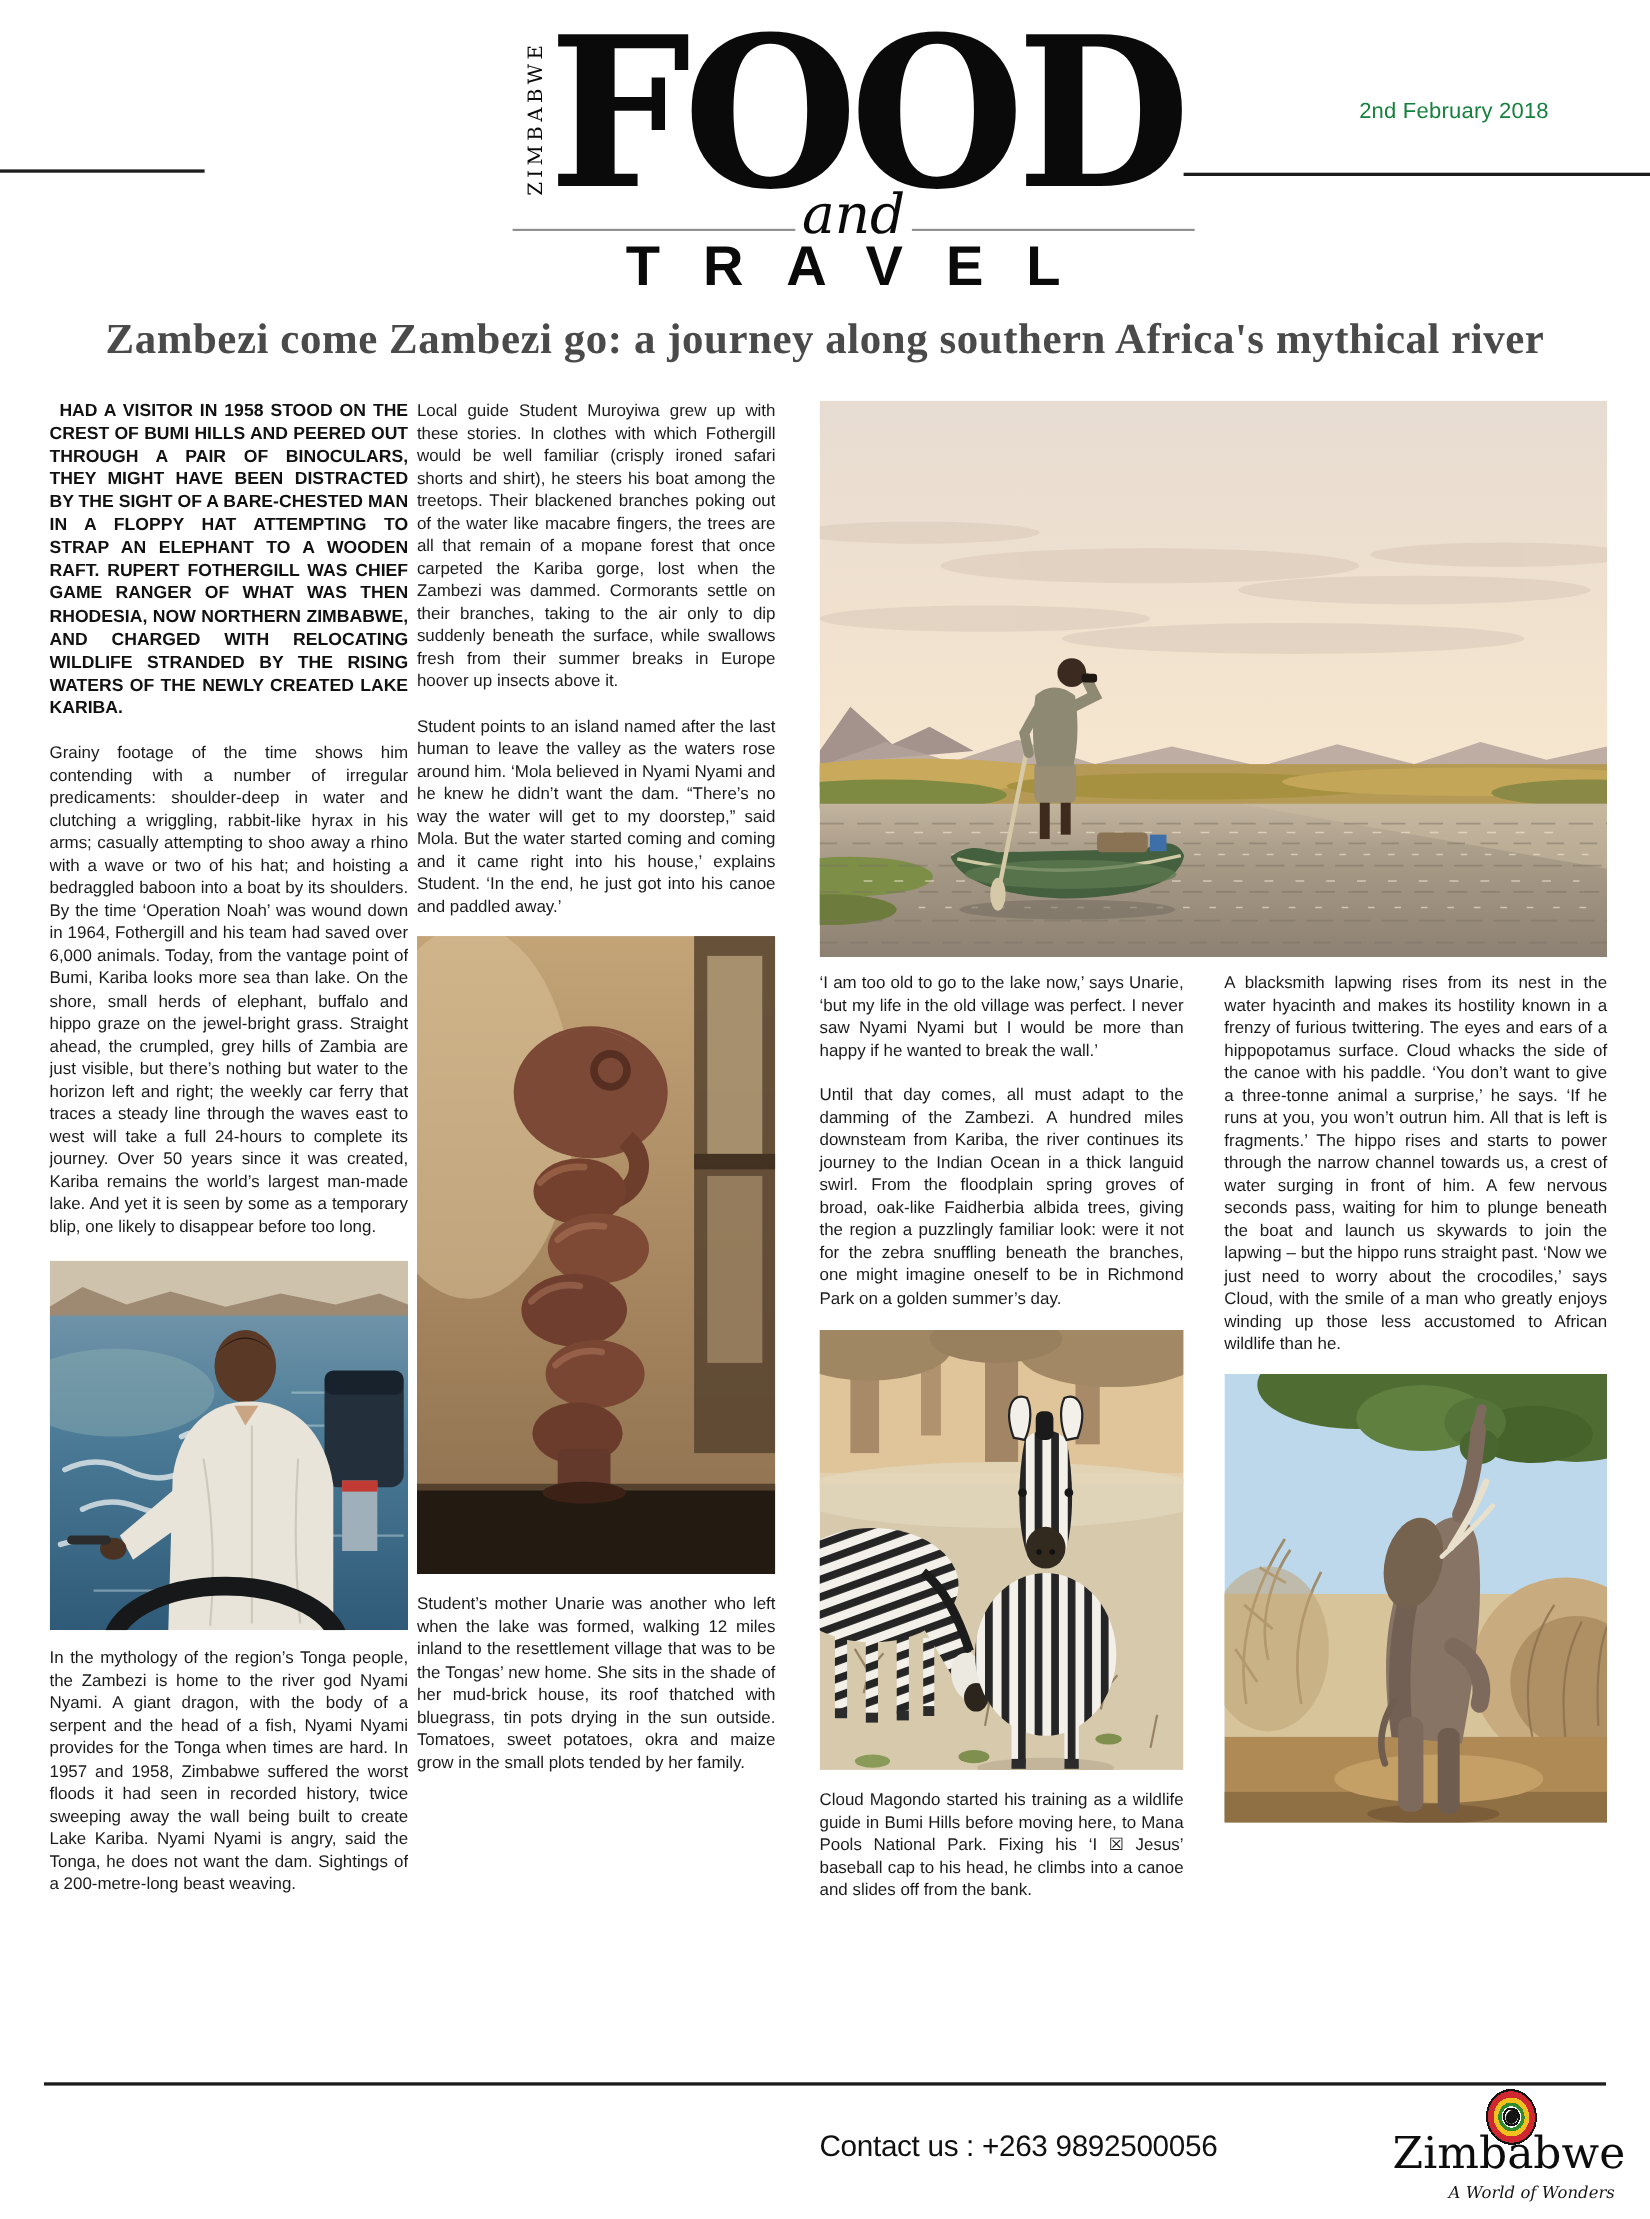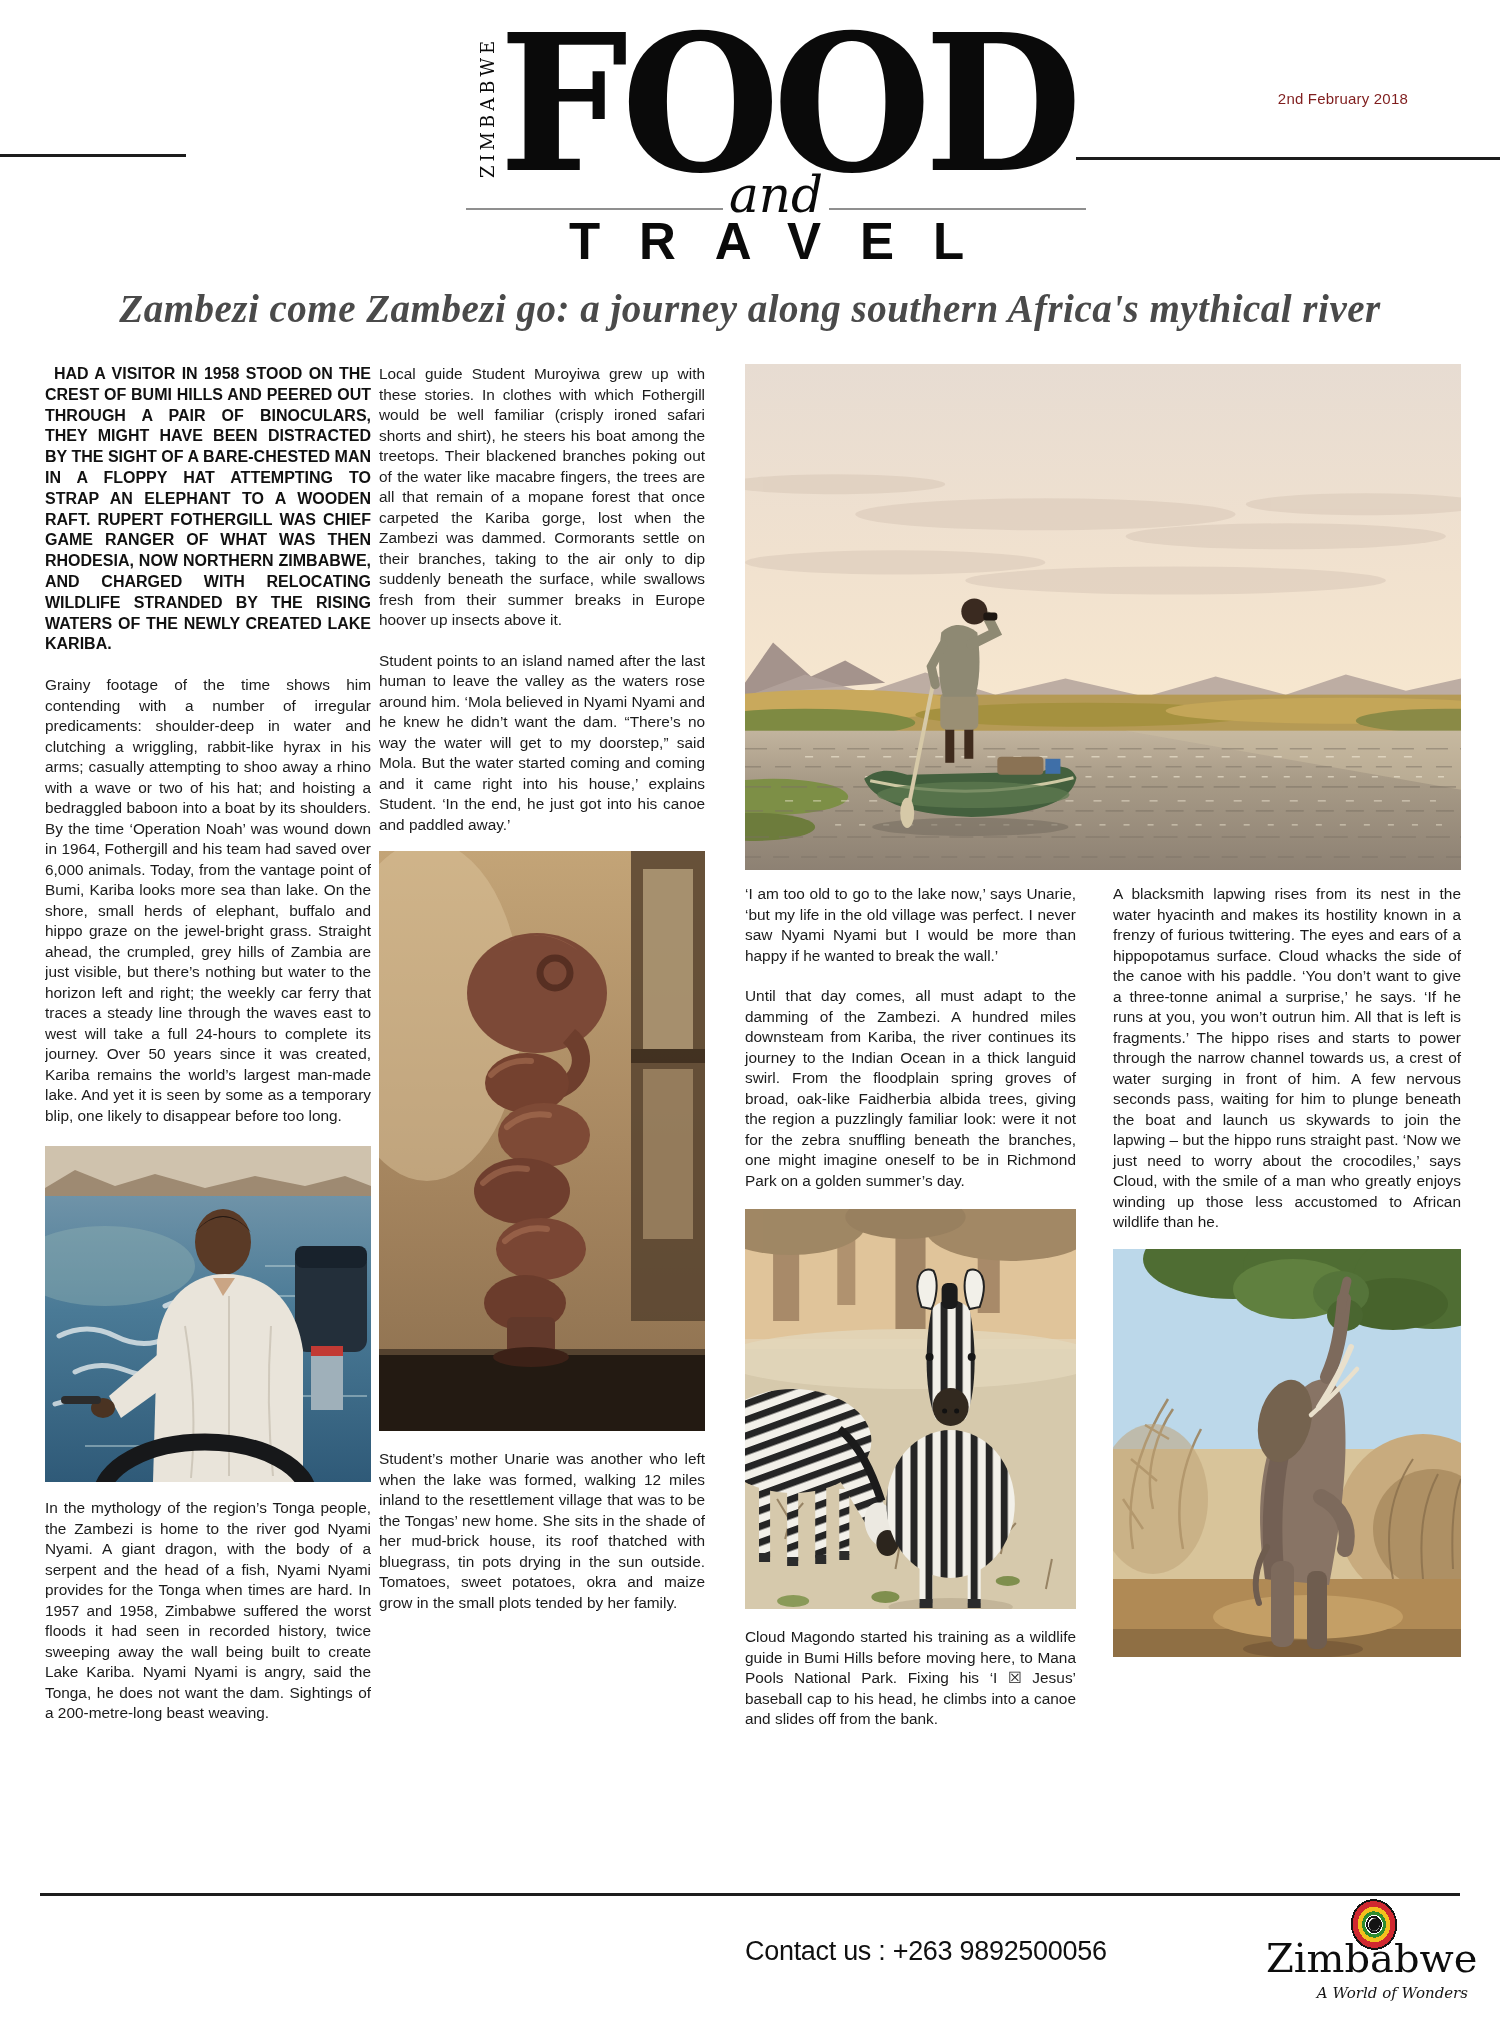--- a/index.html
+++ b/index.html
@@ -1,37 +1,37 @@
 <!DOCTYPE html>
 <html><head>
 <meta charset="utf-8">
 <style>
   html,body{margin:0;padding:0;background:#ffffff;}
   #page{position:relative;width:1500px;height:2017px;background:#ffffff;overflow:hidden;
         font-family:"Liberation Sans",sans-serif;color:#1b1b1b;}
   .rule{position:absolute;background:#1c1c1c;}
   #rule-left{top:154px;left:0;width:186px;height:3px;}
   #rule-right{top:157px;left:1076px;width:424px;height:3px;}
-  #date{position:absolute;top:90px;right:92px;font-size:15px;color:#7f1d1d;letter-spacing:.2px;}
+  #date{position:absolute;top:90px;right:92px;font-size:20px;color:#15803d;letter-spacing:.2px;}
   
   #masthead{position:absolute;top:26px;left:452px;width:648px;text-align:center;}
   #mast-row1{display:flex;align-items:flex-start;justify-content:center;height:160px;}
   #mast-region{writing-mode:vertical-rl;transform:rotate(180deg);font-family:"DejaVu Serif",serif;
        font-size:18px;letter-spacing:4px;color:#0a0a0a;height:150px;margin-top:6px;margin-right:1px;}
   #mast-title{font-family:"DejaVu Serif",serif;font-weight:bold;font-size:182px;line-height:148px;
        letter-spacing:-7px;color:#0a0a0a;transform:scaleY(1.04);transform-origin:top;}
   #and-row{display:flex;align-items:flex-end;width:620px;margin:8px auto 0;}
   .and-line{flex:1;border-top:2px solid #8f8f8f;}
   #mast-and{font-family:"DejaVu Serif",serif;font-style:italic;font-size:50px;line-height:30px;
        margin:-14px 6px 0;color:#0a0a0a;}
   #mast-subtitle{font-family:"Liberation Sans",sans-serif;font-weight:bold;font-size:51px;
        letter-spacing:39px;text-indent:20px;color:#0a0a0a;margin-top:2px;line-height:60px;text-align:center;}
   
   #headline{position:absolute;top:286px;left:40px;width:1420px;margin:0;text-align:center;
-       font-family:"Liberation Serif",serif;font-style:italic;font-weight:bold;font-size:39px;
+       font-family:"Liberation Serif",serif;font-weight:bold;font-size:39px;
        color:#4a4a4a;letter-spacing:.5px;}
   
   #content{position:absolute;top:358px;left:0;width:1500px;height:1536px;overflow:hidden;}
   .col{position:absolute;top:0;height:100%;overflow:hidden;}
   #c1{left:45px;width:326px;padding-top:6px;}
   #c2{left:379px;width:326px;padding-top:6px;}
   #right-half{position:absolute;top:0;left:745px;width:716px;height:100%;}
   #right-cols{display:flex;gap:37px;}
   #c3{width:331px;}
   #c4{width:348px;}

